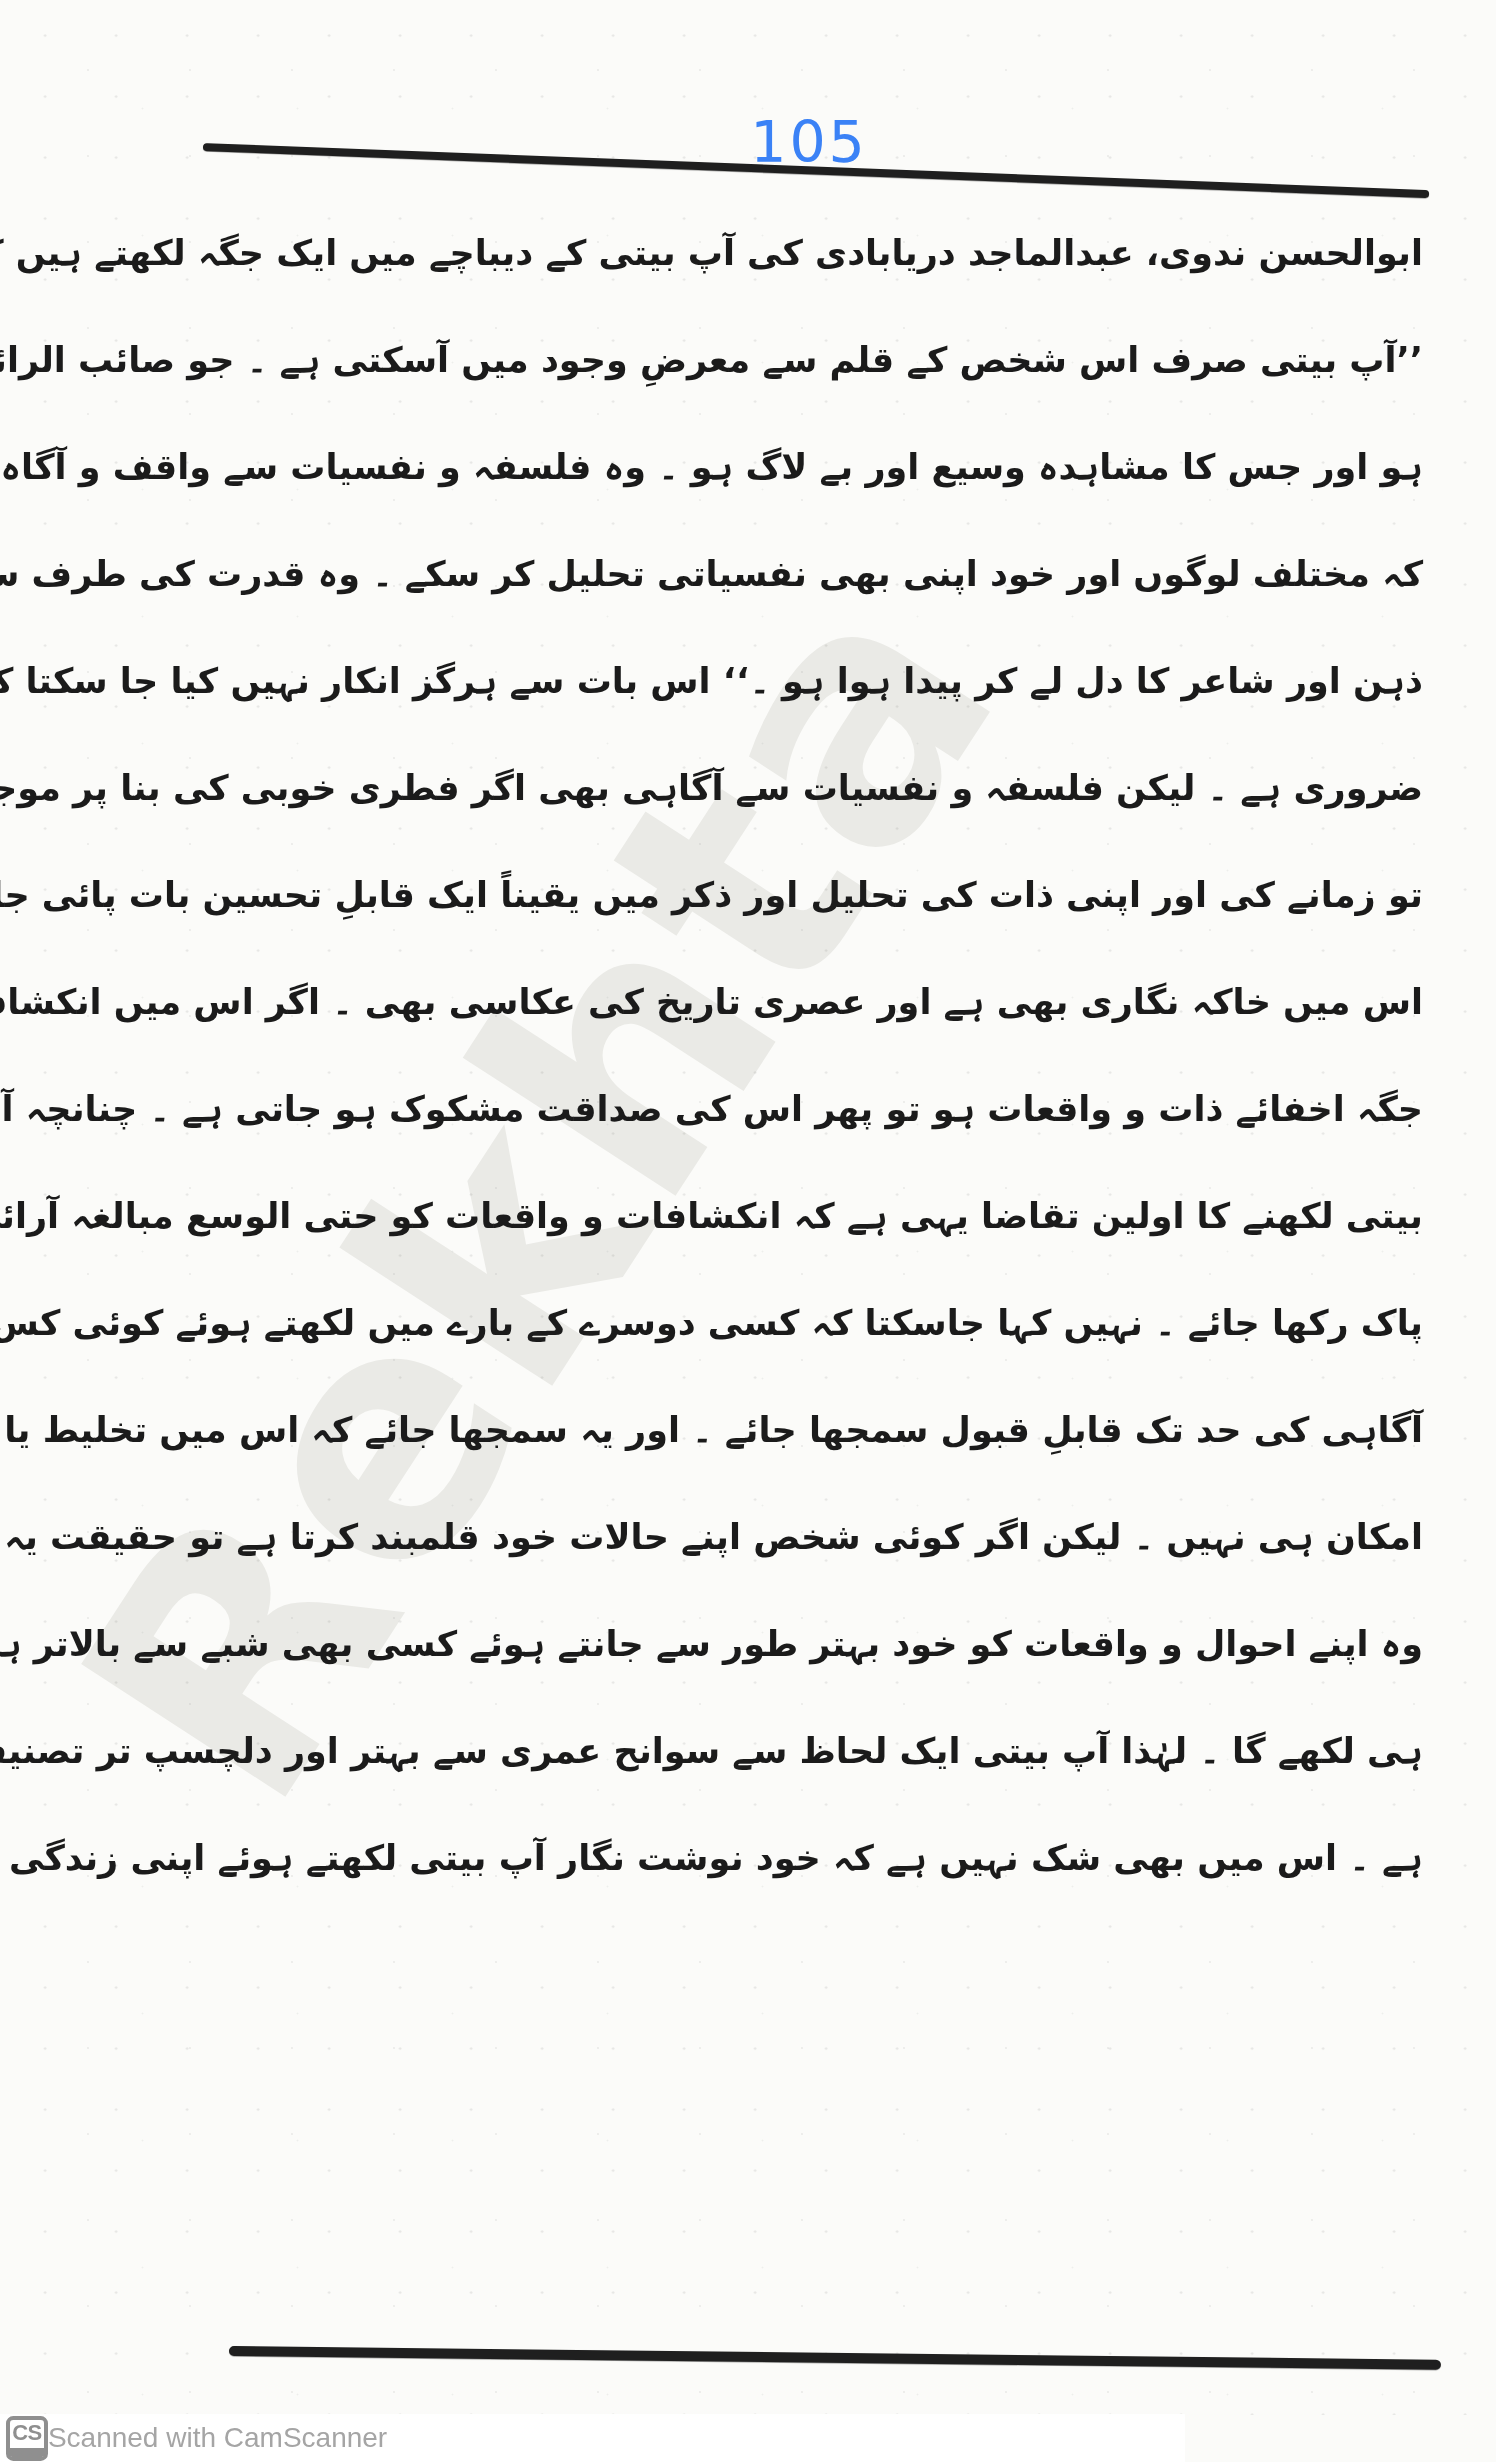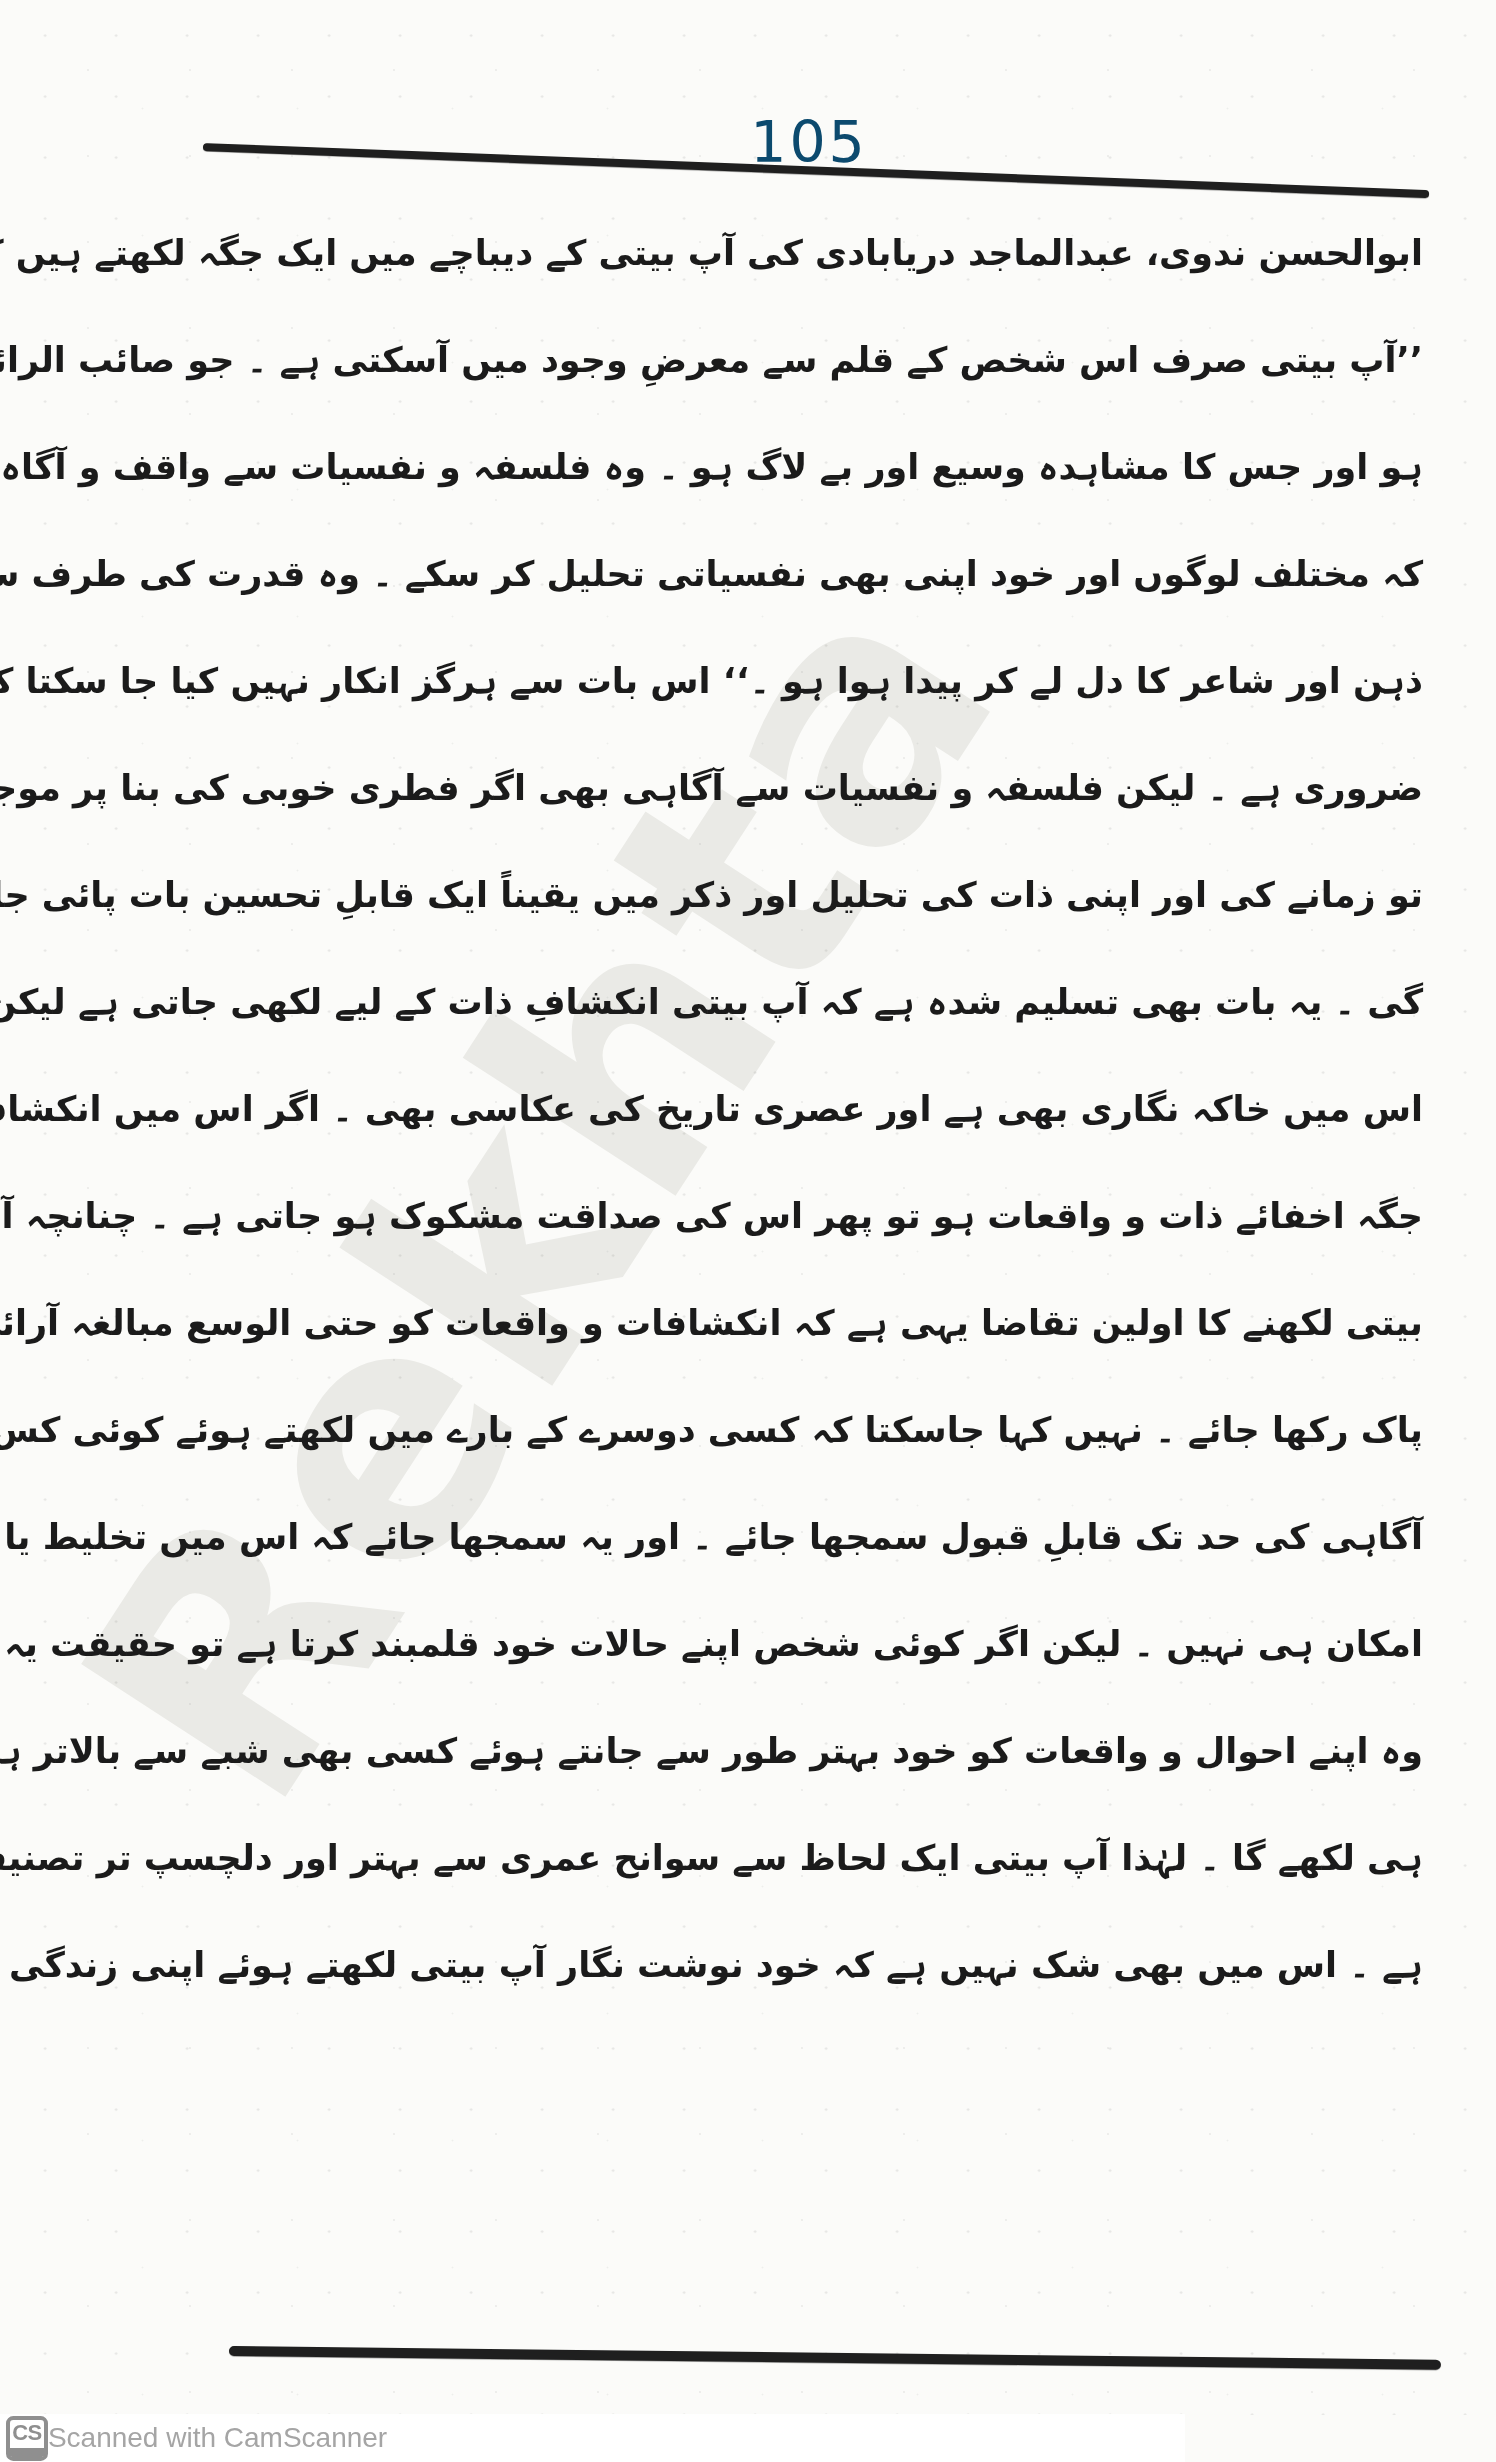--- a/index.html
+++ b/index.html
@@ -38,21 +38,21 @@
     color:var(--watermark);
     text-align:center;line-height:382px;
     letter-spacing:4.4px;
     z-index:0;
     user-select:none;
   }
   .page-number{
     position:absolute;
     left:750px;top:109px;width:118px;
     text-align:center;
-    font-size:57px;color:#0c4a6e;
+    font-size:57px;color:#3b82f6;
     letter-spacing:2.9px;
     z-index:2;
   }
   .rule{
     position:absolute;background:var(--rule);border-radius:5.1px;z-index:2;
     box-shadow:0 0.7px 0.7px rgba(0,0,0,.35);
   }
   .rule-top{
     left:203px;top:143px;width:1227px;height:8px;
     transform:rotate(2.2deg);transform-origin:left center;
@@ -125,21 +125,20 @@
   <div class="rule rule-top"></div>
 
   <div class="text-block">
     <div class="line">ابوالحسن ندوی، عبدالماجد دریابادی کی آپ بیتی کے دیباچے میں ایک جگہ لکھتے ہیں کہ</div>
     <div class="line">’’آپ بیتی صرف اس شخص کے قلم سے معرضِ وجود میں آسکتی ہے ۔ جو صائب الرائے</div>
     <div class="line">ہو اور جس کا مشاہدہ وسیع اور بے لاگ ہو ۔ وہ فلسفہ و نفسیات سے واقف و آگاہ ہو، تا</div>
     <div class="line">کہ مختلف لوگوں اور خود اپنی بھی نفسیاتی تحلیل کر سکے ۔ وہ قدرت کی طرف سے ادیب کا</div>
     <div class="line">ذہن اور شاعر کا دل لے کر پیدا ہوا ہو ۔‘‘ اس بات سے ہرگز انکار نہیں کیا جا سکتا کہ فن</div>
     <div class="line">ضروری ہے ۔ لیکن فلسفہ و نفسیات سے آگاہی بھی اگر فطری خوبی کی بنا پر موجود ہو</div>
     <div class="line">تو زمانے کی اور اپنی ذات کی تحلیل اور ذکر میں یقیناً ایک قابلِ تحسین بات پائی جائے</div>
-    <div class="line">گی ۔ یہ بات بھی تسلیم شدہ ہے کہ آپ بیتی انکشافِ ذات کے لیے لکھی جاتی ہے لیکن</div>
     <div class="line">اس میں خاکہ نگاری بھی ہے اور عصری تاریخ کی عکاسی بھی ۔ اگر اس میں انکشاف کی</div>
     <div class="line">جگہ اخفائے ذات و واقعات ہو تو پھر اس کی صداقت مشکوک ہو جاتی ہے ۔ چنانچہ آپ</div>
     <div class="line">بیتی لکھنے کا اولین تقاضا یہی ہے کہ انکشافات و واقعات کو حتی الوسع مبالغہ آرائی سے</div>
     <div class="line">پاک رکھا جائے ۔ نہیں کہا جاسکتا کہ کسی دوسرے کے بارے میں لکھتے ہوئے کوئی کس</div>
     <div class="line">آگاہی کی حد تک قابلِ قبول سمجھا جائے ۔ اور یہ سمجھا جائے کہ اس میں تخلیط یا شبے کا کوئی</div>
     <div class="line">امکان ہی نہیں ۔ لیکن اگر کوئی شخص اپنے حالات خود قلمبند کرتا ہے تو حقیقت یہ ہوگی کہ</div>
     <div class="line">وہ اپنے احوال و واقعات کو خود بہتر طور سے جانتے ہوئے کسی بھی شبے سے بالاتر ہو کر</div>
     <div class="line">ہی لکھے گا ۔ لہٰذا آپ بیتی ایک لحاظ سے سوانح عمری سے بہتر اور دلچسپ تر تصنیف</div>
     <div class="line">ہے ۔ اس میں بھی شک نہیں ہے کہ خود نوشت نگار آپ بیتی لکھتے ہوئے اپنی زندگی کے</div>
   </div>

